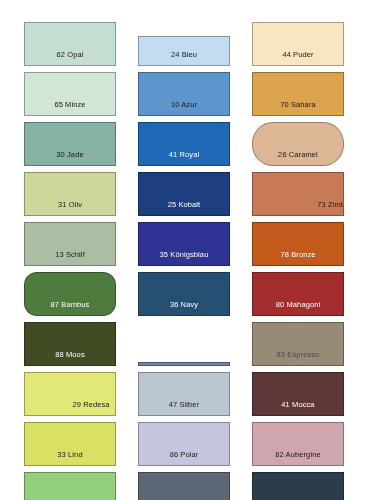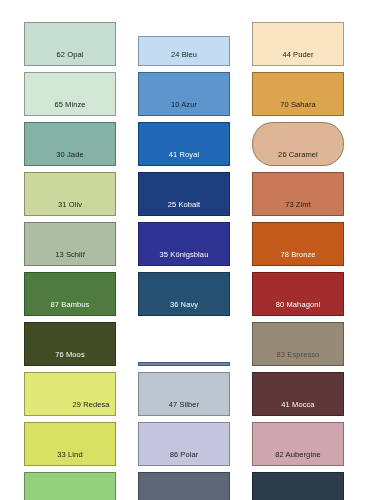--- a/index.html
+++ b/index.html
@@ -85,42 +85,42 @@
       <div class="swatch light" style="background: rgb(221, 183, 149); border-radius: 21px;">
         <span class="label" style="color: rgb(26, 26, 26);">26 Caramel</span>
       </div>
       <div class="swatch light" style="background: rgb(204, 215, 155);">
         <span class="label" style="color: rgb(26, 26, 26);">31 Oliv</span>
       </div>
       <div class="swatch dark" style="background: rgb(30, 63, 127);">
         <span class="label" style="color: rgb(255, 255, 255);">25 Kobalt</span>
       </div>
       <div class="swatch light" style="background: rgb(200, 122, 88);">
-        <span class="label" style="color: rgb(26, 26, 26);">73 Zimt</span>
+        <span class="label" style="color: rgb(26, 26, 26); text-align: right;">73 Zimt</span>
       </div>
       <div class="swatch light" style="background: rgb(173, 189, 164);">
         <span class="label" style="color: rgb(26, 26, 26);">13 Schilf</span>
       </div>
       <div class="swatch dark" style="background: rgb(47, 51, 148);">
         <span class="label" style="color: rgb(255, 255, 255);">35 Königsblau</span>
       </div>
       <div class="swatch dark" style="background: rgb(194, 90, 28);">
         <span class="label" style="color: rgb(255, 255, 255);">78 Bronze</span>
       </div>
-      <div class="swatch dark" style="background: rgb(77, 124, 62);">
+      <div class="swatch dark" style="background: rgb(77, 124, 62); border-radius: 13px;">
         <span class="label" style="color: rgb(255, 255, 255);">87 Bambus</span>
       </div>
       <div class="swatch dark" style="background: rgb(38, 80, 114);">
         <span class="label" style="color: rgb(255, 255, 255);">36 Navy</span>
       </div>
       <div class="swatch dark" style="background: rgb(163, 45, 44);">
         <span class="label" style="color: rgb(255, 255, 255);">80 Mahagoni</span>
       </div>
       <div class="swatch dark" style="background: rgb(65, 76, 37);">
-        <span class="label" style="color: rgb(255, 255, 255);">76 Moos</span>
+        <span class="label" style="color: rgb(255, 255, 255);">88 Moos</span>
       </div>
       <div class="swatch dark" style="background: rgb(109, 130, 173); margin-top: 40px;">
         <span class="label" style="color: rgb(255, 255, 255);">12 Stahl</span>
       </div>
       <div class="swatch light" style="background: rgb(151, 138, 119);">
         <span class="label" style="color: rgb(74, 74, 74);">83 Espresso</span>
       </div>
       <div class="swatch light" style="background: rgb(224, 233, 119);">
         <span class="label" style="color: rgb(26, 26, 26); padding-left: 42px;">29 Redesa</span>
       </div>

